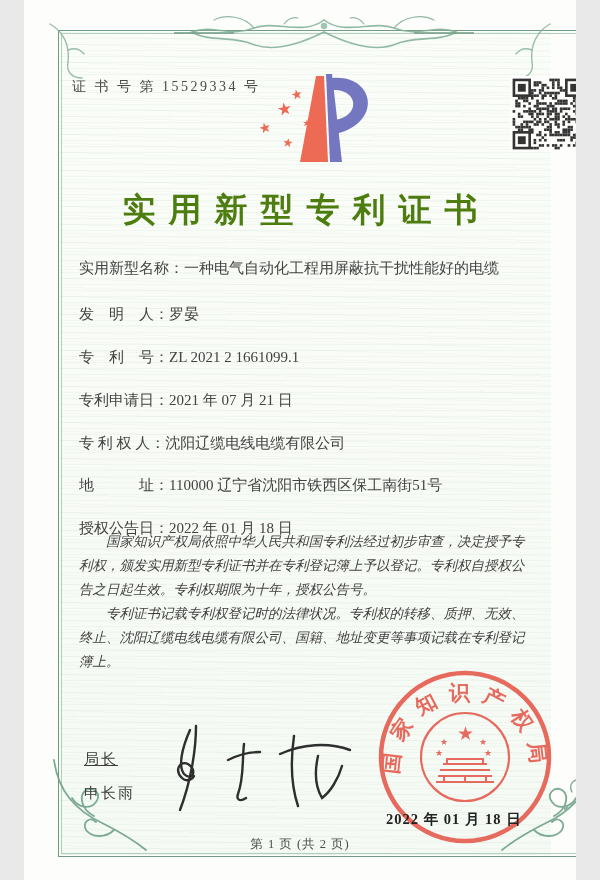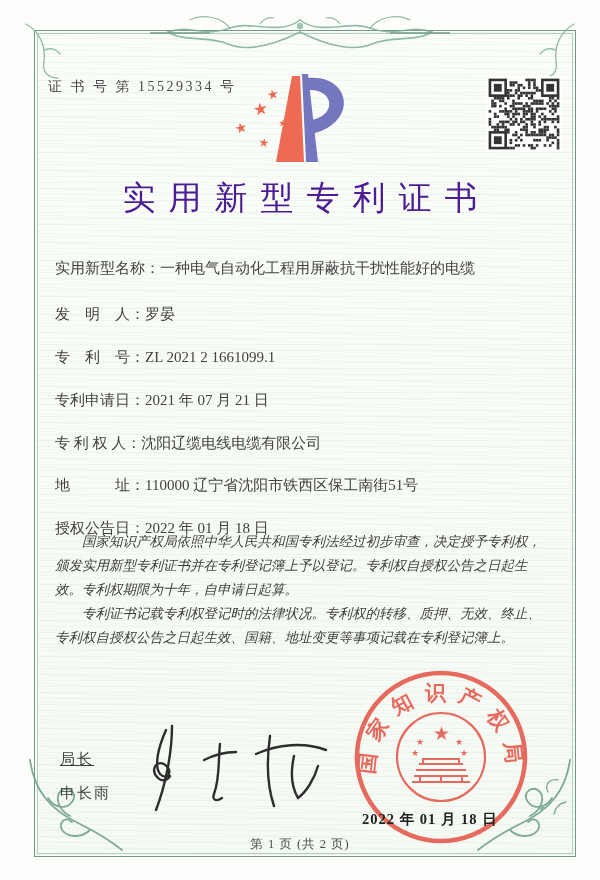--- a/index.html
+++ b/index.html
@@ -1,17 +1,17 @@
 <!DOCTYPE html>
 <html><head>
 <meta charset="utf-8">
 <style>
   html,body{margin:0;padding:0;background:#e9e9e9;}
   .page{
-    position:relative;width:600px;height:880px;margin:0 auto;
+    position:relative;width:552px;height:880px;margin:0 auto;
     background:#fdfefb;overflow:hidden;
     font-family:"Liberation Serif","DejaVu Serif",serif;
     color:#3d3d3d;
   }
   
   .texture{
     position:absolute;left:36px;top:32px;right:25px;bottom:25px;
     background:
       repeating-linear-gradient(0deg, rgba(150,195,170,.10) 0 1px, transparent 1px 6px),
       repeating-linear-gradient(2deg, rgba(150,195,170,.07) 0 1px, transparent 1px 9px),
@@ -26,22 +26,22 @@
     position:absolute;left:2px;top:2px;right:2px;bottom:2px;
     border:1px solid #b2cfbd;
   }
   .flourish{position:absolute;pointer-events:none;}
   .cert-no{
     position:absolute;left:48px;top:78px;font-size:14px;letter-spacing:2.5px;color:#4a4a4a;
   }
   .logo{position:absolute;left:228px;top:70px;width:145px;height:96px;}
   .qr{position:absolute;left:486px;top:76px;width:76px;height:76px;}
   .title{
-    position:absolute;left:0;right:0;top:176px;text-align:center;
-    font-size:33px;font-weight:normal;letter-spacing:13px;color:#4c1d95;
+    position:absolute;left:0;right:0;top:188px;text-align:center;
+    font-size:33px;font-weight:bold;letter-spacing:13px;color:#4d7c0f;
     text-indent:13px;
   }
   .fields{position:absolute;left:55px;top:258px;right:45px;font-size:15px;color:#424242;text-align:right;}
   .frow{display:flex;margin-bottom:22.5px;line-height:1.35;}
   .frow.first{margin-bottom:26px;}
   .frow .lab{white-space:pre;flex:0 0 auto;}
   .frow .val{white-space:pre-wrap;}
   .frow .pair2{margin-left:58px;display:flex;}
   .body-text{
     position:absolute;left:55px;right:46px;top:530px;
@@ -430,22 +430,22 @@
       <span class="lab">地　　　址：</span>
       <span class="val">110000 辽宁省沈阳市铁西区保工南街51号</span>
     </div>
     <div class="frow">
       <span class="lab">授权公告日：</span>
       <span class="val">2022 年 01 月 18 日</span>
     </div>
   </div>
 
   <div class="body-text">
-    <p>国家知识产权局依照中华人民共和国专利法经过初步审查，决定授予专利权，颁发实用新型专利证书并在专利登记簿上予以登记。专利权自授权公告之日起生效。专利权期限为十年，自申请日起算。</p>
-    <p>专利证书记载专利权登记时的法律状况。专利权的转移、质押、无效、终止、专利权自授权公告之日起生效、国籍、地址变更等事项记载在专利登记簿上。</p>
+    <p>国家知识产权局依照中华人民共和国专利法经过初步审查，决定授予专利权，颁发实用新型专利证书并在专利登记簿上予以登记。专利权自授权公告之日起生效。专利权期限为十年，授权公告号。</p>
+    <p>专利证书记载专利权登记时的法律状况。专利权的转移、质押、无效、终止、沈阳辽缆电线电缆有限公司、国籍、地址变更等事项记载在专利登记簿上。</p>
   </div>
 
   <div class="signing-label" style="top:750px;text-decoration:underline;">局长</div>
   <div class="signing-label" style="top:784px;">申长雨</div>
 
   <svg class="sig" viewBox="0 0 210 100">
     <g fill="none" stroke="#2e2e2e" stroke-width="2.4" stroke-linecap="round">
       <path d="M38,8 C30,26 26,44 32,52 C40,60 46,48 36,42 C28,38 22,48 30,56 C34,60 40,58 42,54"></path>
       <path d="M44,4 C44,30 38,62 28,88"></path>
       <path d="M92,22 C90,40 92,56 86,72 C84,78 88,80 94,76"></path>

